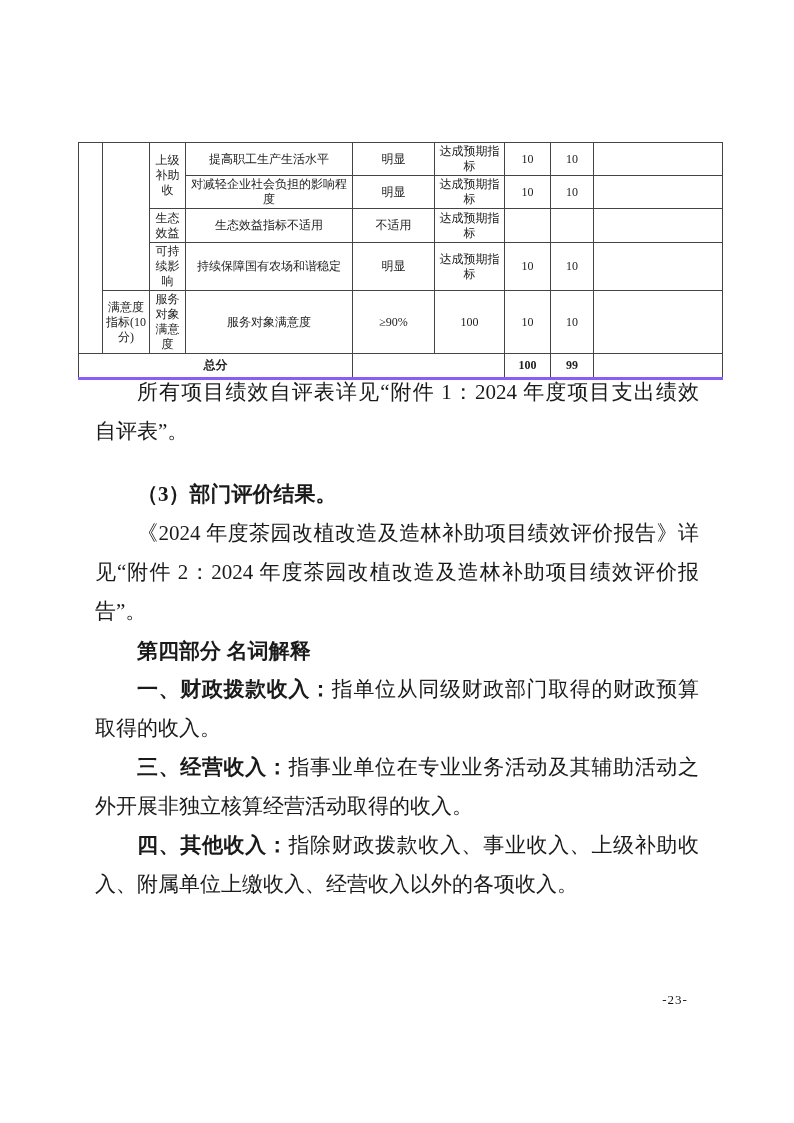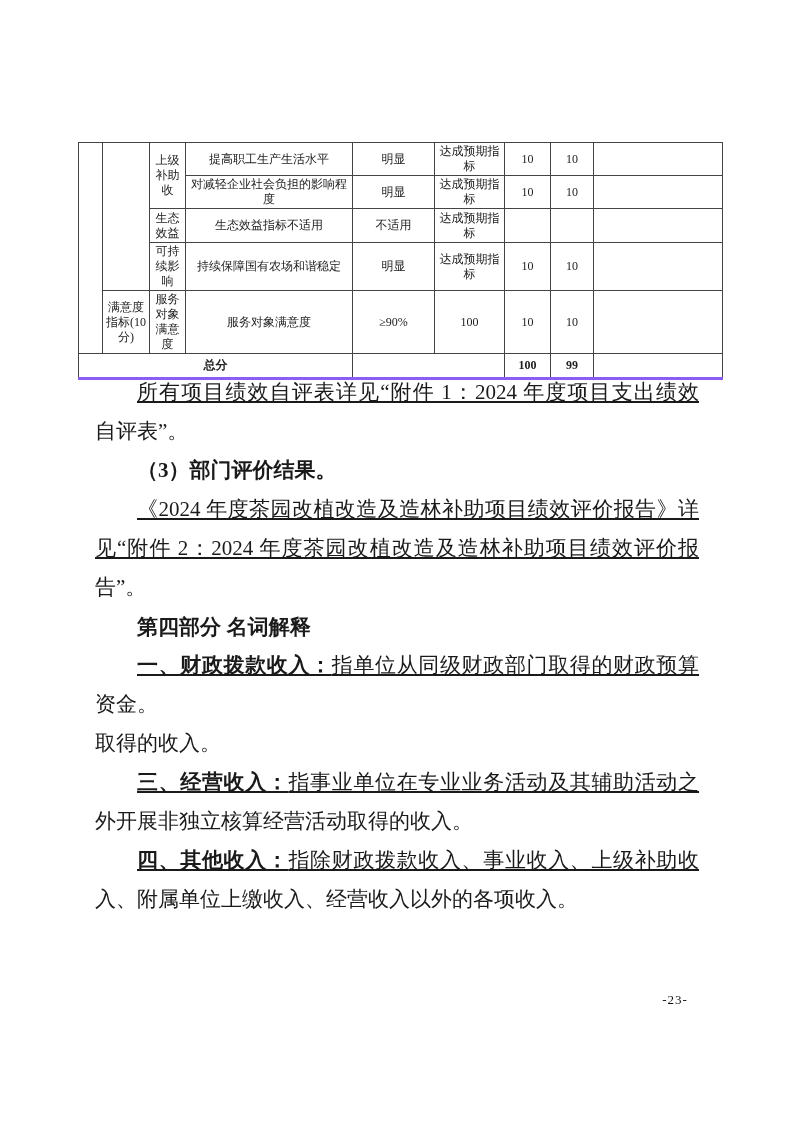--- a/index.html
+++ b/index.html
@@ -34,23 +34,23 @@
   
   .body-text{
     position:absolute;left:95px;top:373px;width:604px;
     font-size:21px;
   }
   .ln{
     height:39px;line-height:39px;
     white-space:nowrap;
     text-align:left;
   }
-  .ln.fill{text-align:justify;text-align-last:justify;text-decoration:underline;}
+  .ln.fill{text-align:justify;text-align-last:justify;}
   .ln.indent{padding-left:42px;}
-  .ln.bold-line{font-weight:bold;}
+  .ln.bold-line{font-weight:bold;margin-top:24px;}
   .ln.heading{
     font-family:"Liberation Sans","DejaVu Sans",sans-serif;
     font-weight:bold;
   }
   .ln b{font-weight:bold;}
   
   .page-number{
     position:absolute;top:992px;left:640px;width:70px;
     font-size:13px;text-align:center;letter-spacing:1px;color:#111;
   }
@@ -136,21 +136,20 @@
 
     <div class="ln indent bold-line"><span>（3）部门评价结果。</span></div>
 
     <div class="ln indent fill"><span>《2024 年度茶园改植改造及造林补助项目绩效评价报告》详</span></div>
     <div class="ln fill"><span>见“附件 2：2024 年度茶园改植改造及造林补助项目绩效评价报</span></div>
     <div class="ln"><span>告”。</span></div>
 
     <div class="ln indent heading"><span>第四部分 名词解释</span></div>
 
     <div class="ln indent fill"><b>一、财政拨款收入：</b><span>指单位从同级财政部门取得的财政预算</span></div>
-    <div class="ln"><span>资金。</span></div>
 
     <div class="ln"><span>取得的收入。</span></div>
 
     <div class="ln indent fill"><b>三、经营收入：</b><span>指事业单位在专业业务活动及其辅助活动之</span></div>
     <div class="ln"><span>外开展非独立核算经营活动取得的收入。</span></div>
 
     <div class="ln indent fill"><b>四、其他收入：</b><span>指除财政拨款收入、事业收入、上级补助收</span></div>
     <div class="ln"><span>入、附属单位上缴收入、经营收入以外的各项收入。</span></div>
   </div>
 

